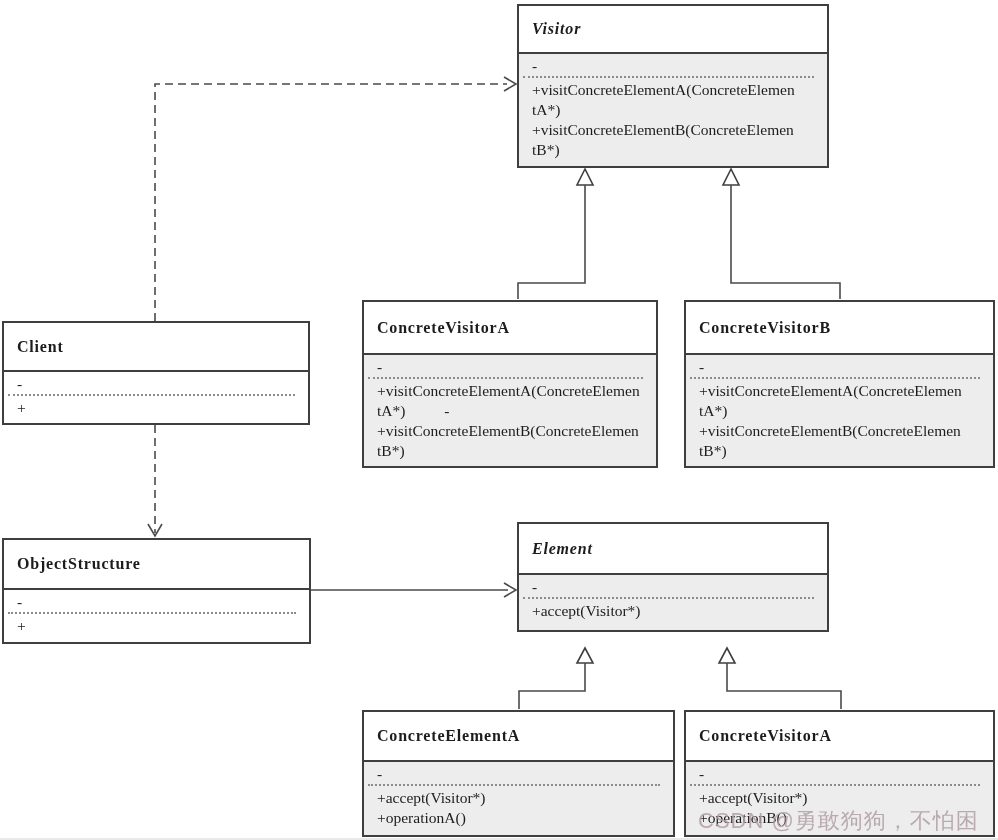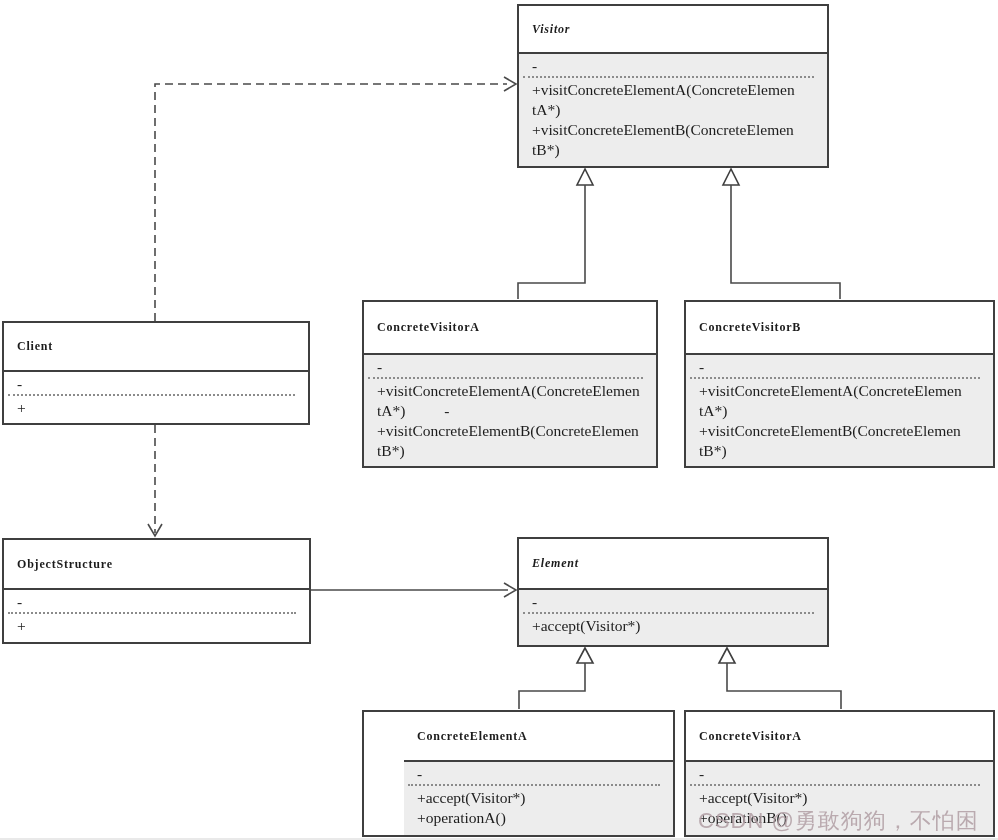--- a/index.html
+++ b/index.html
@@ -6,21 +6,21 @@
   .canvas{
     position:relative;width:998px;height:840px;overflow:hidden;
     background:#ffffff;font-family:"Liberation Serif", serif;color:#1c1c1c;
   }
   .uml-box{
     position:absolute;background:#ffffff;border:2px solid #3f3f3f;
     box-sizing:border-box;display:flex;flex-direction:column;
   }
   .uml-title{
     flex:0 0 auto;display:flex;align-items:center;
-    padding-left:13px;font-weight:bold;font-size:12px;letter-spacing:0.8px;
+    padding-left:13px;font-weight:bold;font-size:16px;letter-spacing:0.8px;
     border-bottom:2px solid #3f3f3f;background:#ffffff;
   }
   .uml-title.italic{font-style:italic;}
   .uml-body{flex:1 1 auto;padding:3px 4px 2px 13px;font-size:15.5px;}
   .uml-body.gray{background:#ededed;}
   .uml-body.white{background:#ffffff;}
   .line{white-space:pre;line-height:20px;height:20px;overflow:hidden;}
   .attr-line{line-height:17px;height:17px;}
   .dotsep{border-top:2px dotted #8b8b8b;margin:2px 9px 2px -9px;height:0;}
   svg.overlay{position:absolute;left:0;top:0;z-index:5;pointer-events:none;}
@@ -82,30 +82,30 @@
 
   <div class="uml-box" style="left:2px;top:538px;width:309px;height:106px;">
     <div class="uml-title" style="height:48px;">ObjectStructure</div>
     <div class="uml-body white">
       <div class="line attr-line">-</div>
       <div class="dotsep"></div>
       <div class="line">+</div>
     </div>
   </div>
 
-  <div class="uml-box" style="left:517px;top:537px;width:312px;height:110px;">
+  <div class="uml-box" style="left:517px;top:522px;width:312px;height:110px;">
     <div class="uml-title italic" style="height:49px;">Element</div>
     <div class="uml-body gray">
       <div class="line attr-line">-</div>
       <div class="dotsep"></div>
       <div class="line">+accept(Visitor*)</div>
     </div>
   </div>
 
-  <div class="uml-box" style="left:362px;top:710px;width:313px;height:127px;padding-left:40px;">
+  <div class="uml-box" style="left:362px;top:710px;width:313px;height:127px;">
     <div class="uml-title" style="height:48px;">ConcreteElementA</div>
     <div class="uml-body gray">
       <div class="line attr-line">-</div>
       <div class="dotsep"></div>
       <div class="line">+accept(Visitor*)</div>
       <div class="line">+operationA()</div>
     </div>
   </div>
 
   <div class="uml-box" style="left:684px;top:710px;width:311px;height:127px;">

